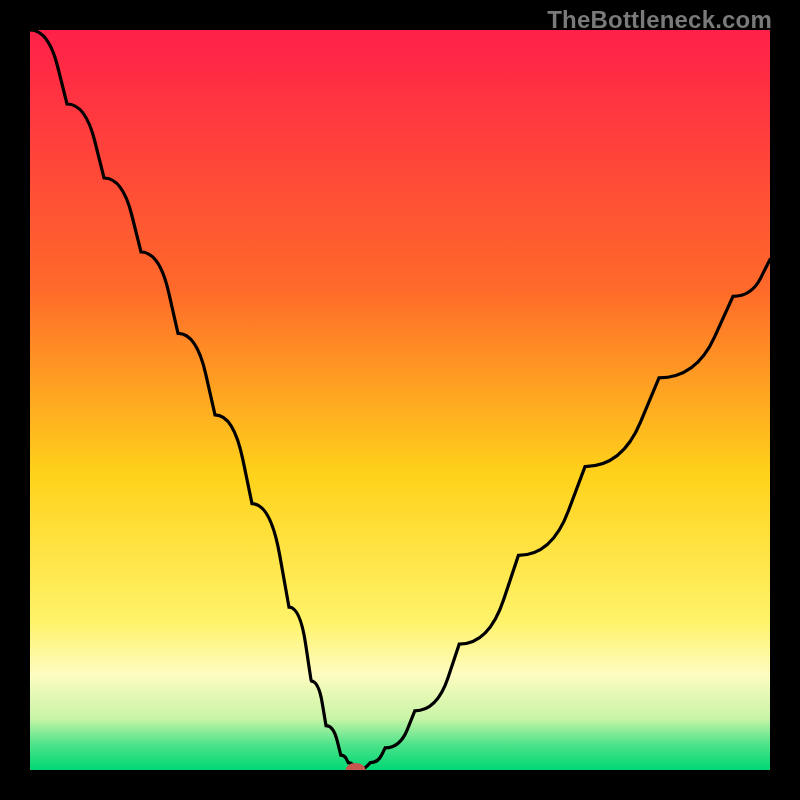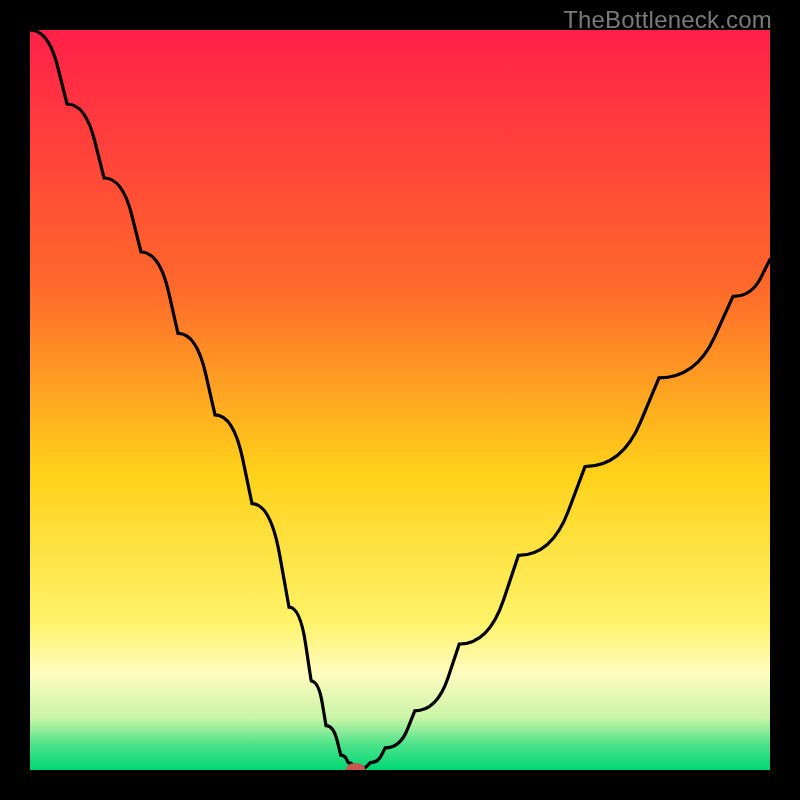--- a/index.html
+++ b/index.html
@@ -22,21 +22,21 @@
     top: 30px;
     width: 740px;
     height: 740px;
   }
   .watermark {
     position: absolute;
     top: 6px;
     right: 28px;
     color: #7a7a7a;
     font-size: 24px;
-    font-weight: 400;
+    font-weight: 700;
     letter-spacing: 0.2px;
     user-select: none;
   }
 </style>
 </head>
 <body>
 
 <div class="frame">
 
   <div class="watermark">TheBottleneck.com</div>

